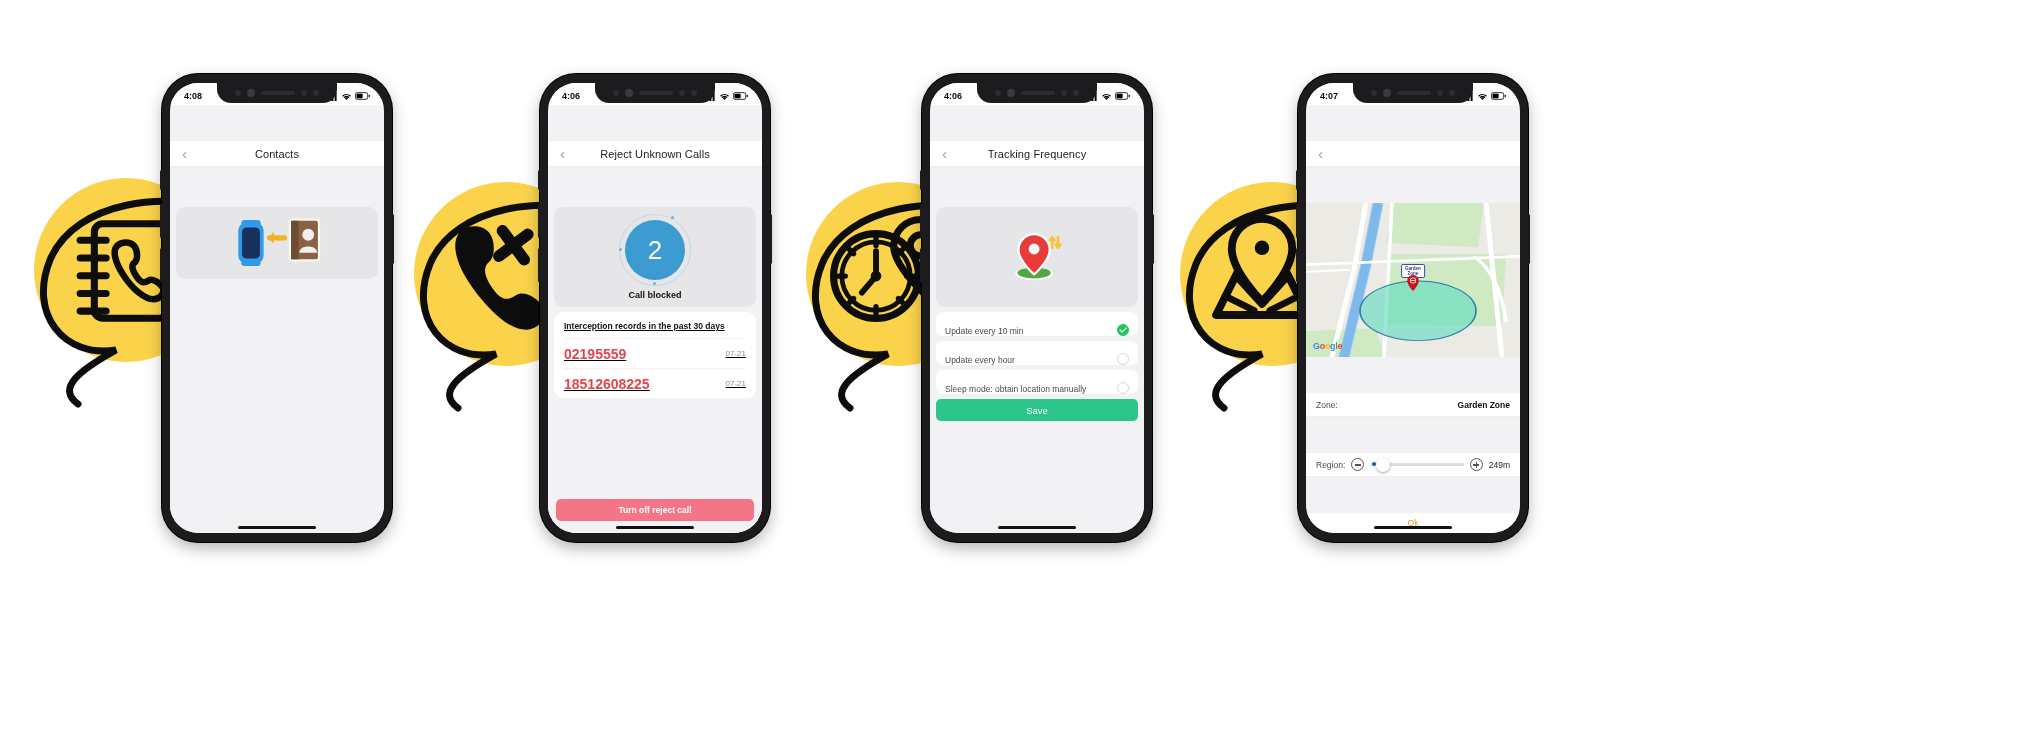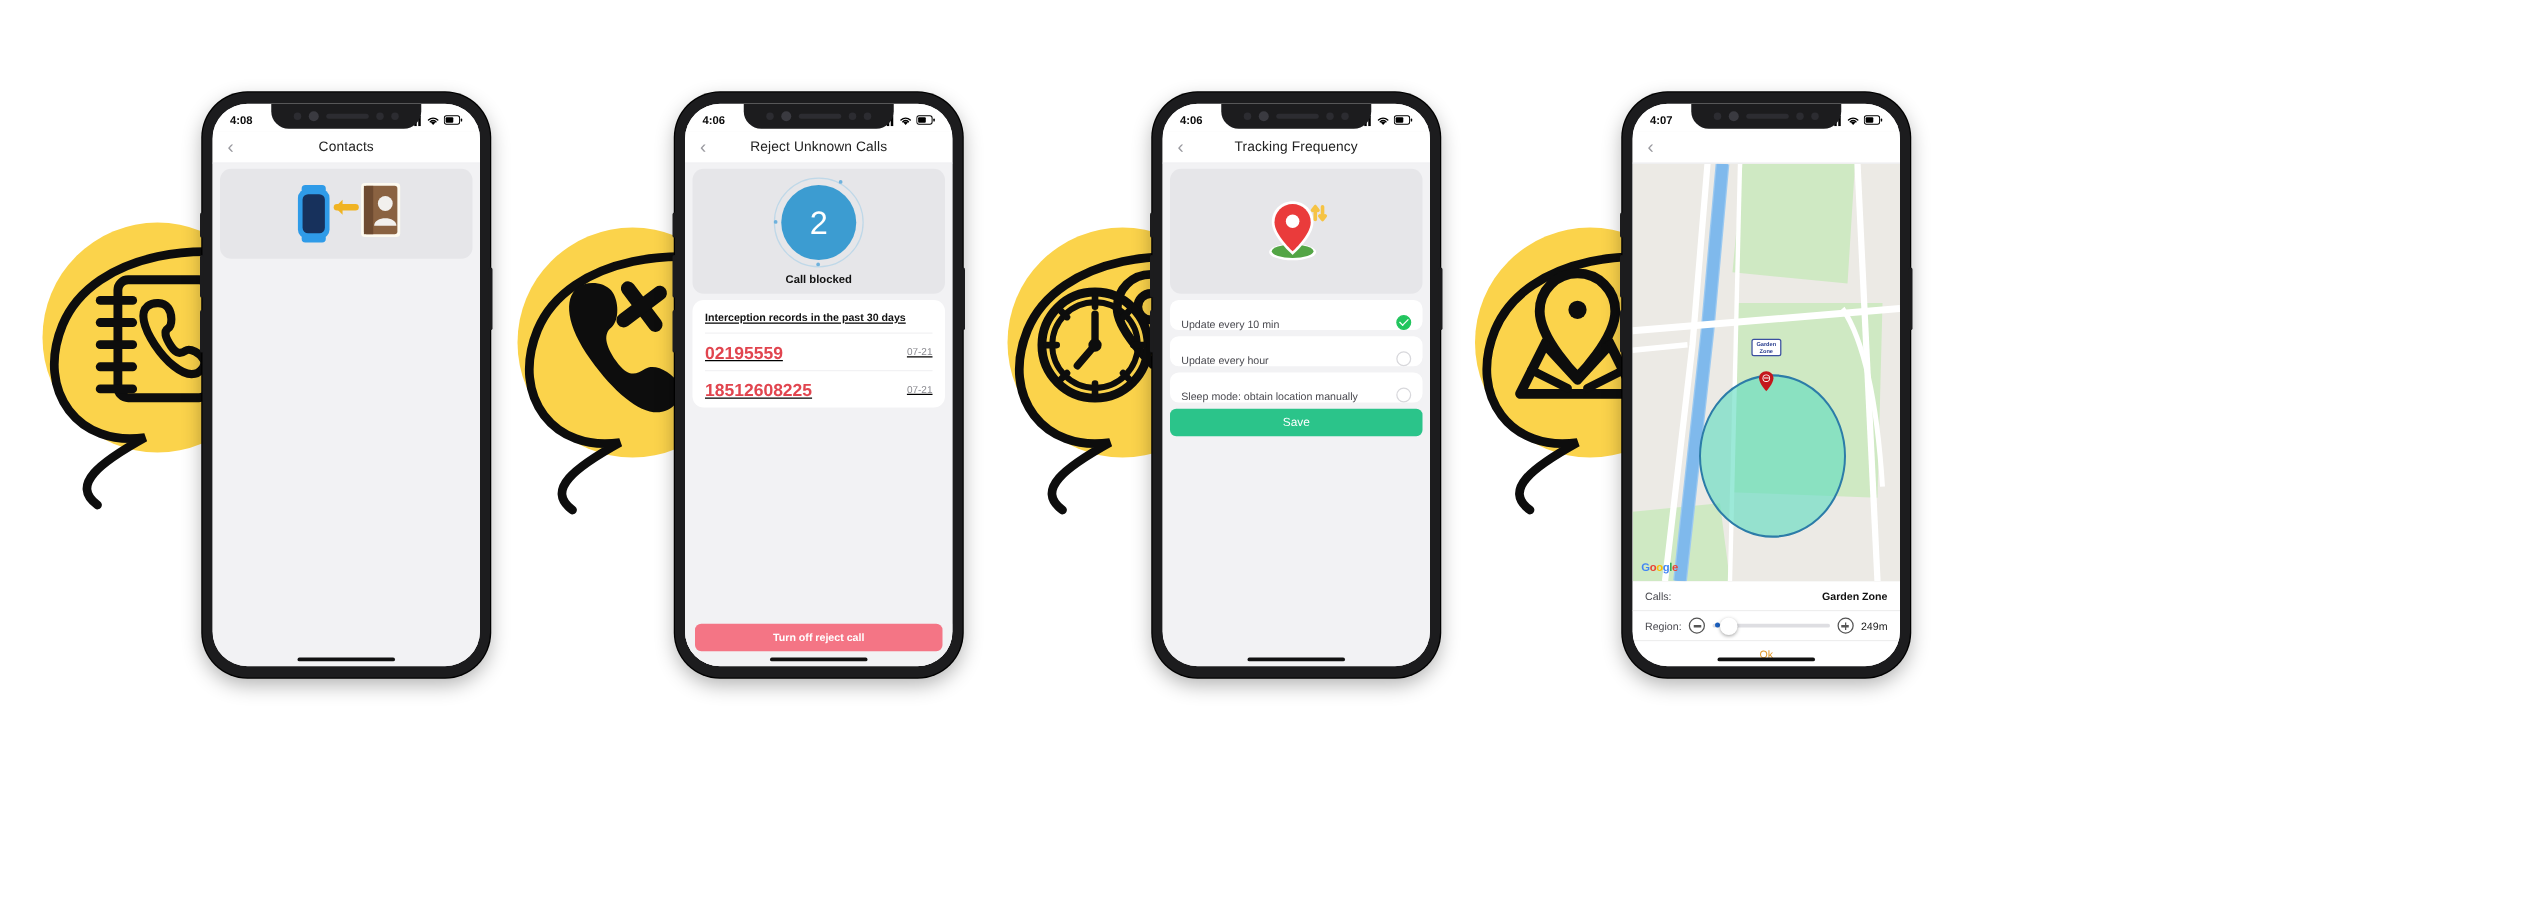--- a/index.html
+++ b/index.html
@@ -35,21 +35,21 @@
     border-radius: 36px;
     box-shadow: 0 0 0 1px #000, 0 6px 16px rgba(0,0,0,.30);
     padding: 9px 8px;
   }
   .phone .screen {
     position: relative;
     width: 100%; height: 100%;
     background: #f2f2f4;
     border-radius: 28px;
     overflow: hidden;
-    display: flex; flex-direction: column;
+    display: flex; flex-direction: column; gap: 36px;
   }
   .notch {
     position: absolute; left: 50%; transform: translateX(-50%); top: 0;
     width: 120px; height: 20px;
     background: #1c1c1e;
     border-radius: 0 0 14px 14px;
     z-index: 9;
     display: flex; align-items: center; justify-content: center; gap: 6px;
   }
   .notch .camhole { width: 6px; height: 6px; border-radius: 50%; background: #2c2c31; }
@@ -597,21 +597,21 @@
           <circle cx="13" cy="12" r="6" fill="#fff"></circle>
           <circle cx="13" cy="12" r="4.6" fill="#C4161C"></circle>
           <rect x="9" y="11" width="8" height="1.6" fill="#fff"></rect>
         </svg>
         <div class="gwatermark">
           <span>G</span><span>o</span><span>o</span><span>g</span><span>l</span><span>e</span>
         </div>
       </div>
 
       <div class="maprow">
-        <span class="lbl">Calls:</span>
+        <span class="lbl">Zone:</span>
         <span class="val">Garden Zone</span>
       </div>
       <div class="maprow slider-row">
         <span class="lbl">Region:</span>
         <span class="circ-btn"></span>
         <span class="track">
           <span class="bluedot"></span>
             <span class="knob"></span>
         </span>
         <span class="circ-btn plus"></span>

